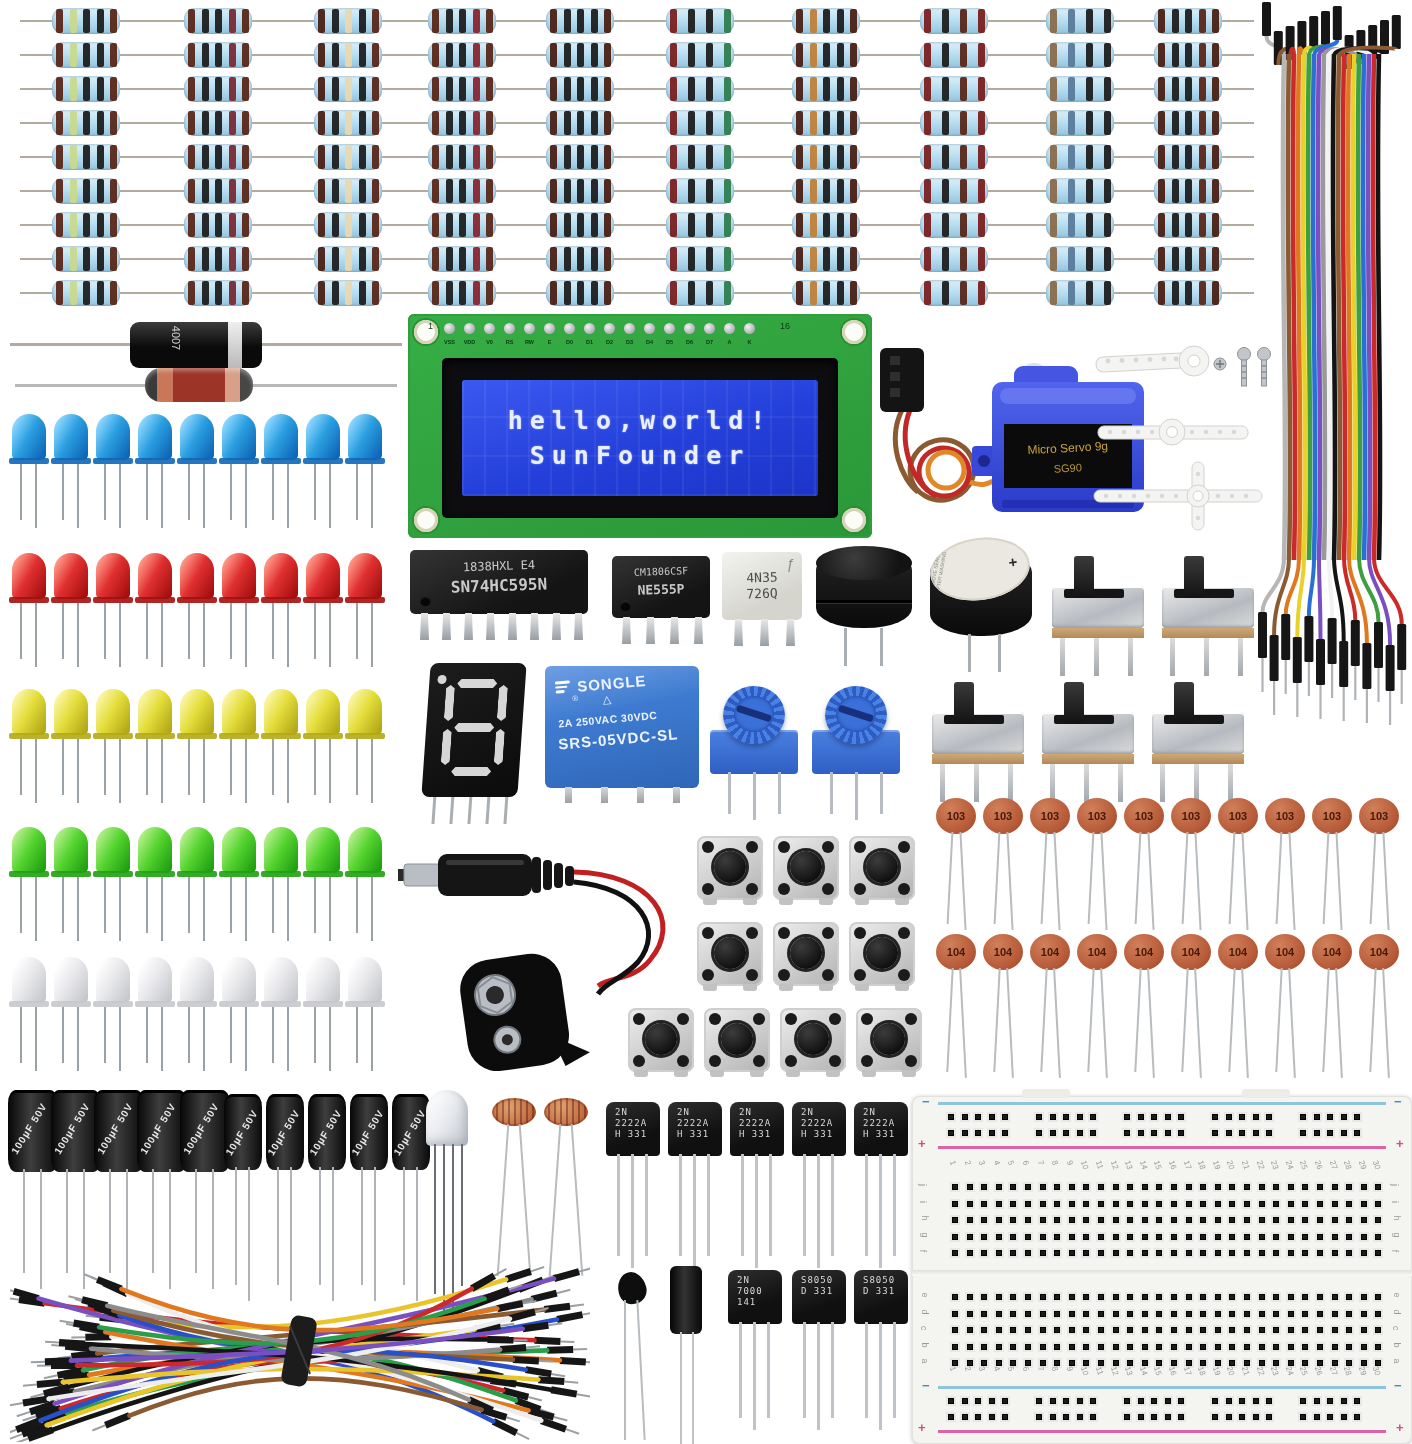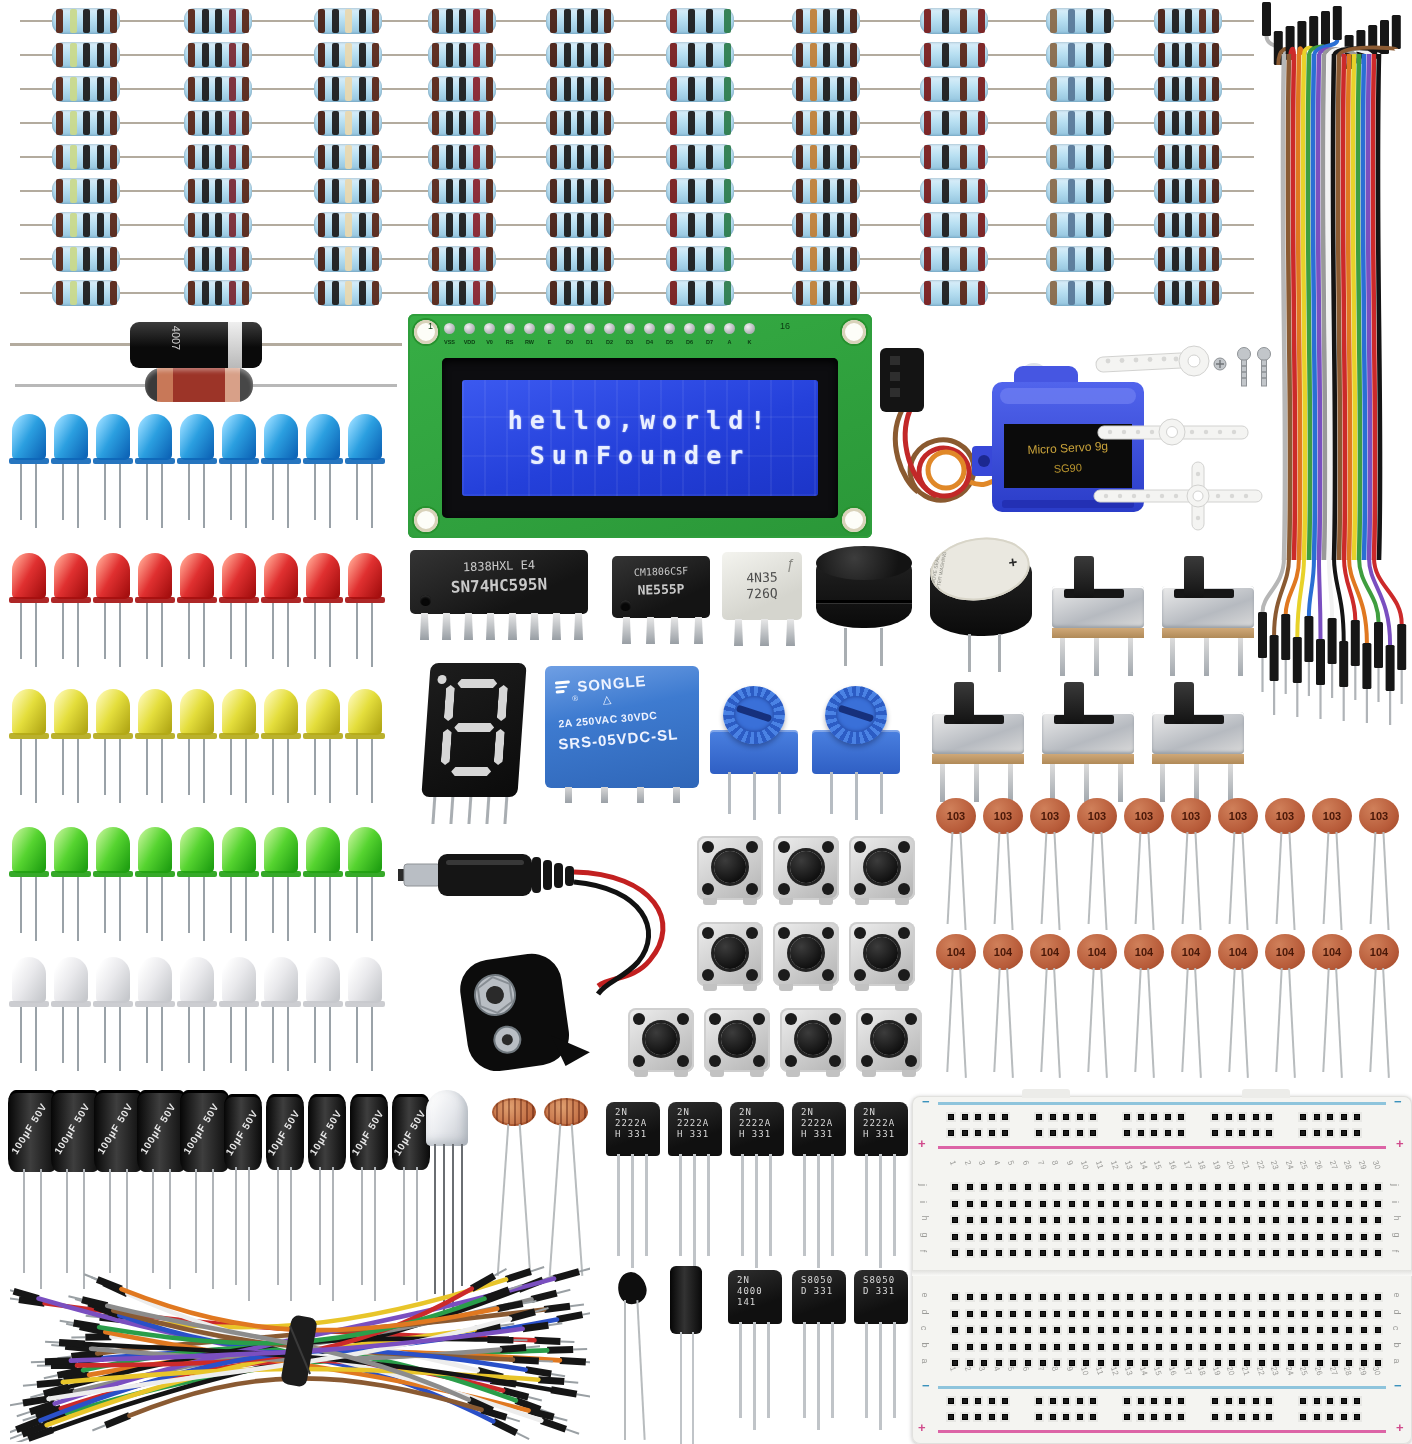--- a/index.html
+++ b/index.html
@@ -2361,21 +2361,21 @@
         <div class="to92-line">2222A</div>
         <div class="to92-line">H 331</div>
       </div>
       <div class="to92-leg" style="left: 11px; height: 102px;"></div>
       <div class="to92-leg" style="left: 25px; height: 114px;"></div>
       <div class="to92-leg" style="left: 39px; height: 102px;"></div>
     </div>
     <div class="to92" style="left: 728px; top: 1270px;">
       <div class="to92-body">
         <div class="to92-line">2N</div>
-        <div class="to92-line">4000</div>
+        <div class="to92-line">7000</div>
         <div class="to92-line">141</div>
       </div>
       <div class="to92-leg" style="left: 11px; height: 96px;"></div>
       <div class="to92-leg" style="left: 25px; height: 108px;"></div>
       <div class="to92-leg" style="left: 39px; height: 96px;"></div>
     </div>
     <div class="to92" style="left: 792px; top: 1270px;">
       <div class="to92-body">
         <div class="to92-line">S8050</div>
         <div class="to92-line">D 331</div>

